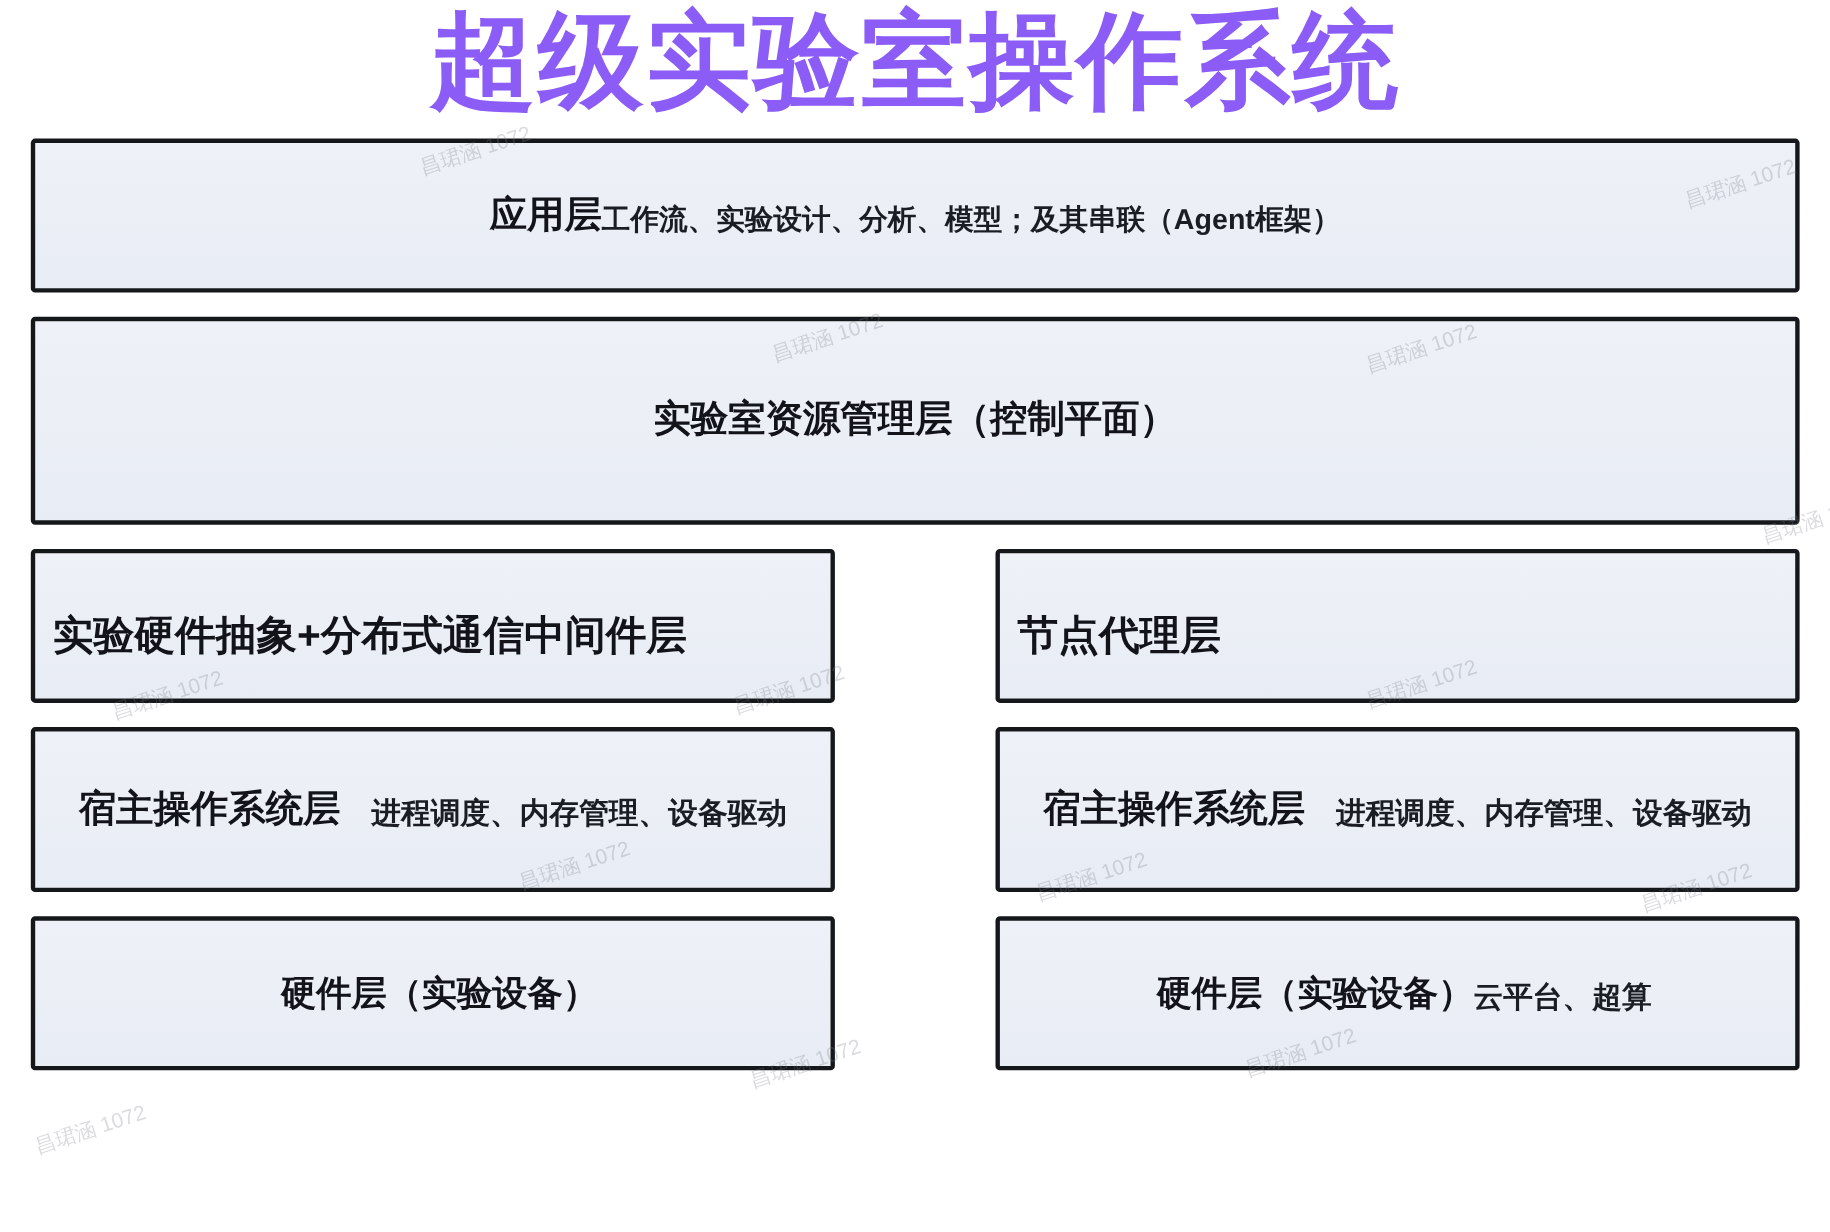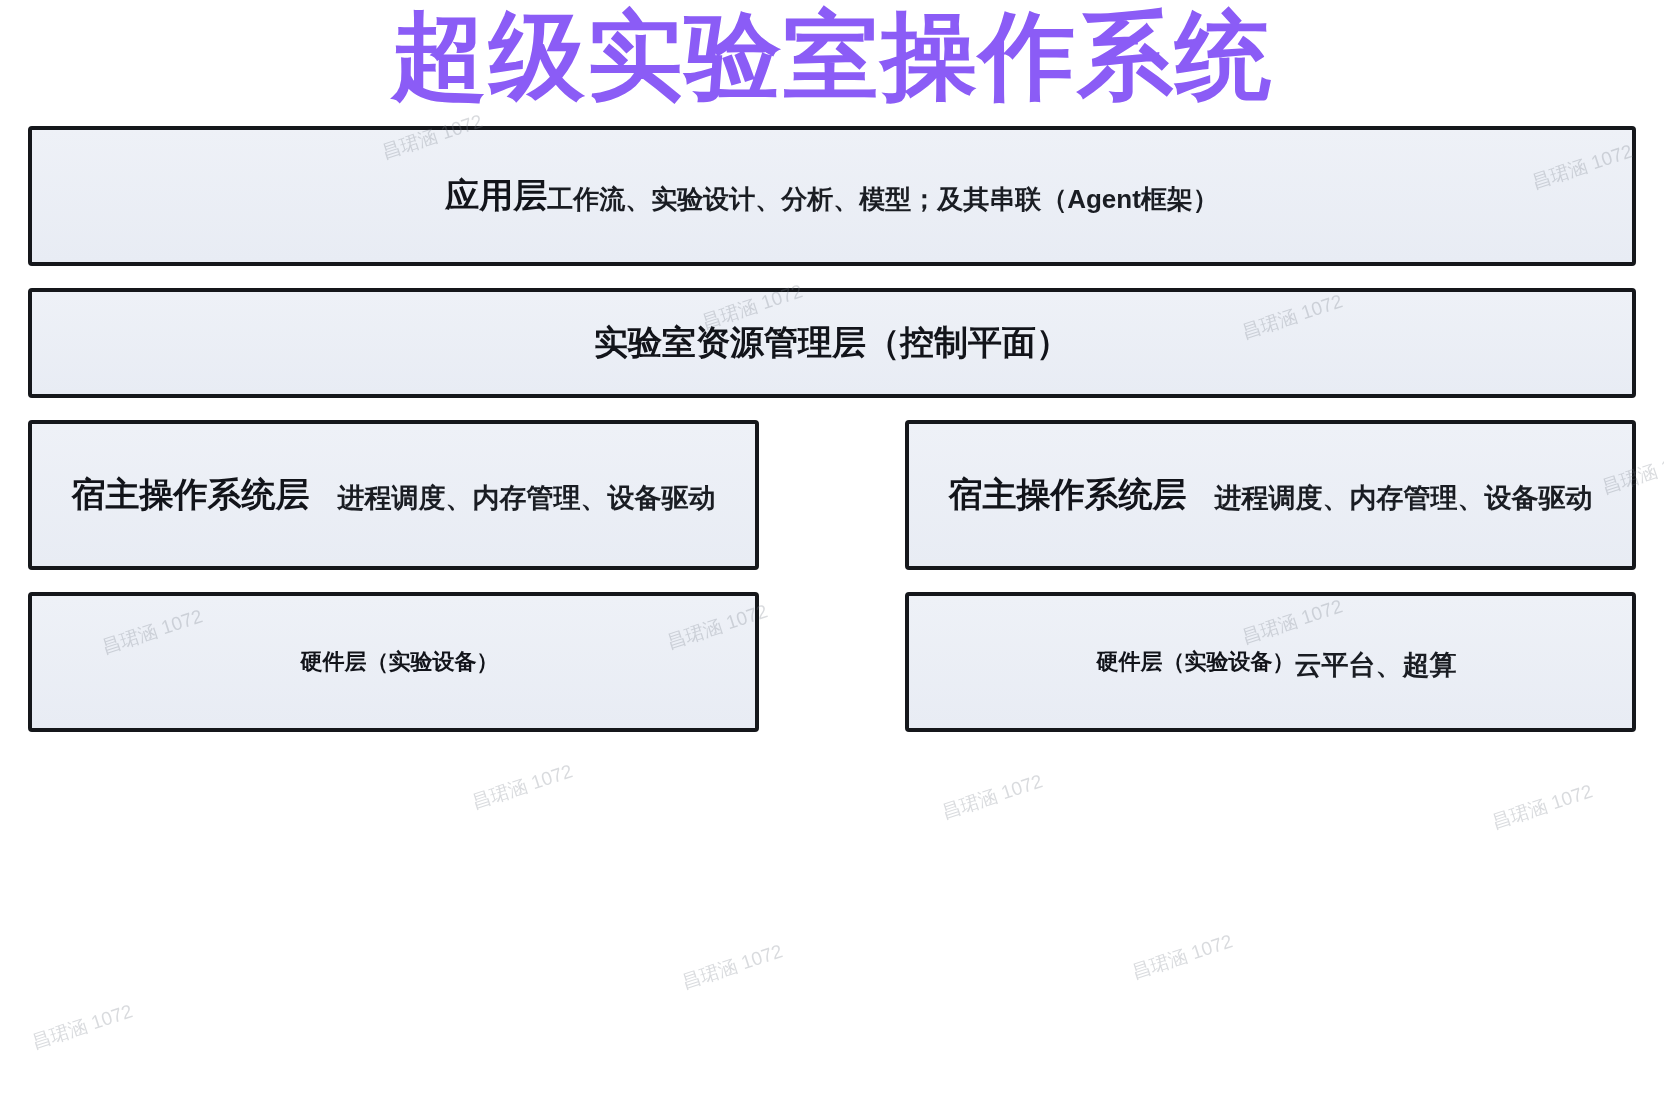--- a/index.html
+++ b/index.html
@@ -56,22 +56,23 @@
     color: #1a1d23;
   }
   .row-full {
     margin: 0 4px 22px 4px;
   }
   .app-layer {
     height: 140px;
     padding: 8px 24px;
   }
   .ctrl-layer {
-    height: 110px;
+    height: 189px;
     padding: 0 24px;
+    font-family: Liberation Serif, serif;
   }
   .split-row {
     display: flex;
     gap: 146px;
     margin: 0 4px 22px 4px;
   }
   .split-row > .layer {
     flex: 1 1 0;
     min-width: 0;
   }
@@ -87,21 +88,21 @@
   .host-layer {
     height: 150px;
     padding: 8px 16px;
   }
   .host-layer .l-title { font-size: 34px; }
   .host-layer .l-sub { font-size: 27px; margin-left: 28px; }
   .hw-layer {
     height: 140px;
     padding: 8px 16px;
   }
-  .hw-layer .l-title { font-size: 22px; margin-left: 12px; }
+  .hw-layer .l-title { font-size: 32px; margin-left: 12px; }
   .hw-layer .l-sub { font-size: 27px; }
 
   
   .wm {
     position: absolute;
     font-size: 19px;
     color: rgba(120,125,135,0.28);
     font-family: "Liberation Sans", sans-serif;
     white-space: nowrap;
     transform: rotate(-18deg);
@@ -118,20 +119,28 @@
 
   <div class="layer app-layer row-full">
     <div class="l-title">应用层</div>
     <div class="l-sub">工作流、实验设计、分析、模型；及其串联（Agent框架）</div>
   </div>
 
   <div class="layer ctrl-layer row-full">
     <div class="l-title">实验室资源管理层（控制平面）</div>
   </div>
 
+  <div class="split-row">
+    <div class="layer mid-layer">
+      <div class="l-title">实验硬件抽象+分布式通信中间件层</div>
+    </div>
+    <div class="layer mid-layer">
+      <div class="l-title">节点代理层</div>
+    </div>
+  </div>
 
   <div class="split-row">
     <div class="layer host-layer">
       <div class="l-title">宿主操作系统层</div>
       <div class="l-sub">进程调度、内存管理、设备驱动</div>
     </div>
     <div class="layer host-layer">
       <div class="l-title">宿主操作系统层</div>
       <div class="l-sub">进程调度、内存管理、设备驱动</div>
     </div>

